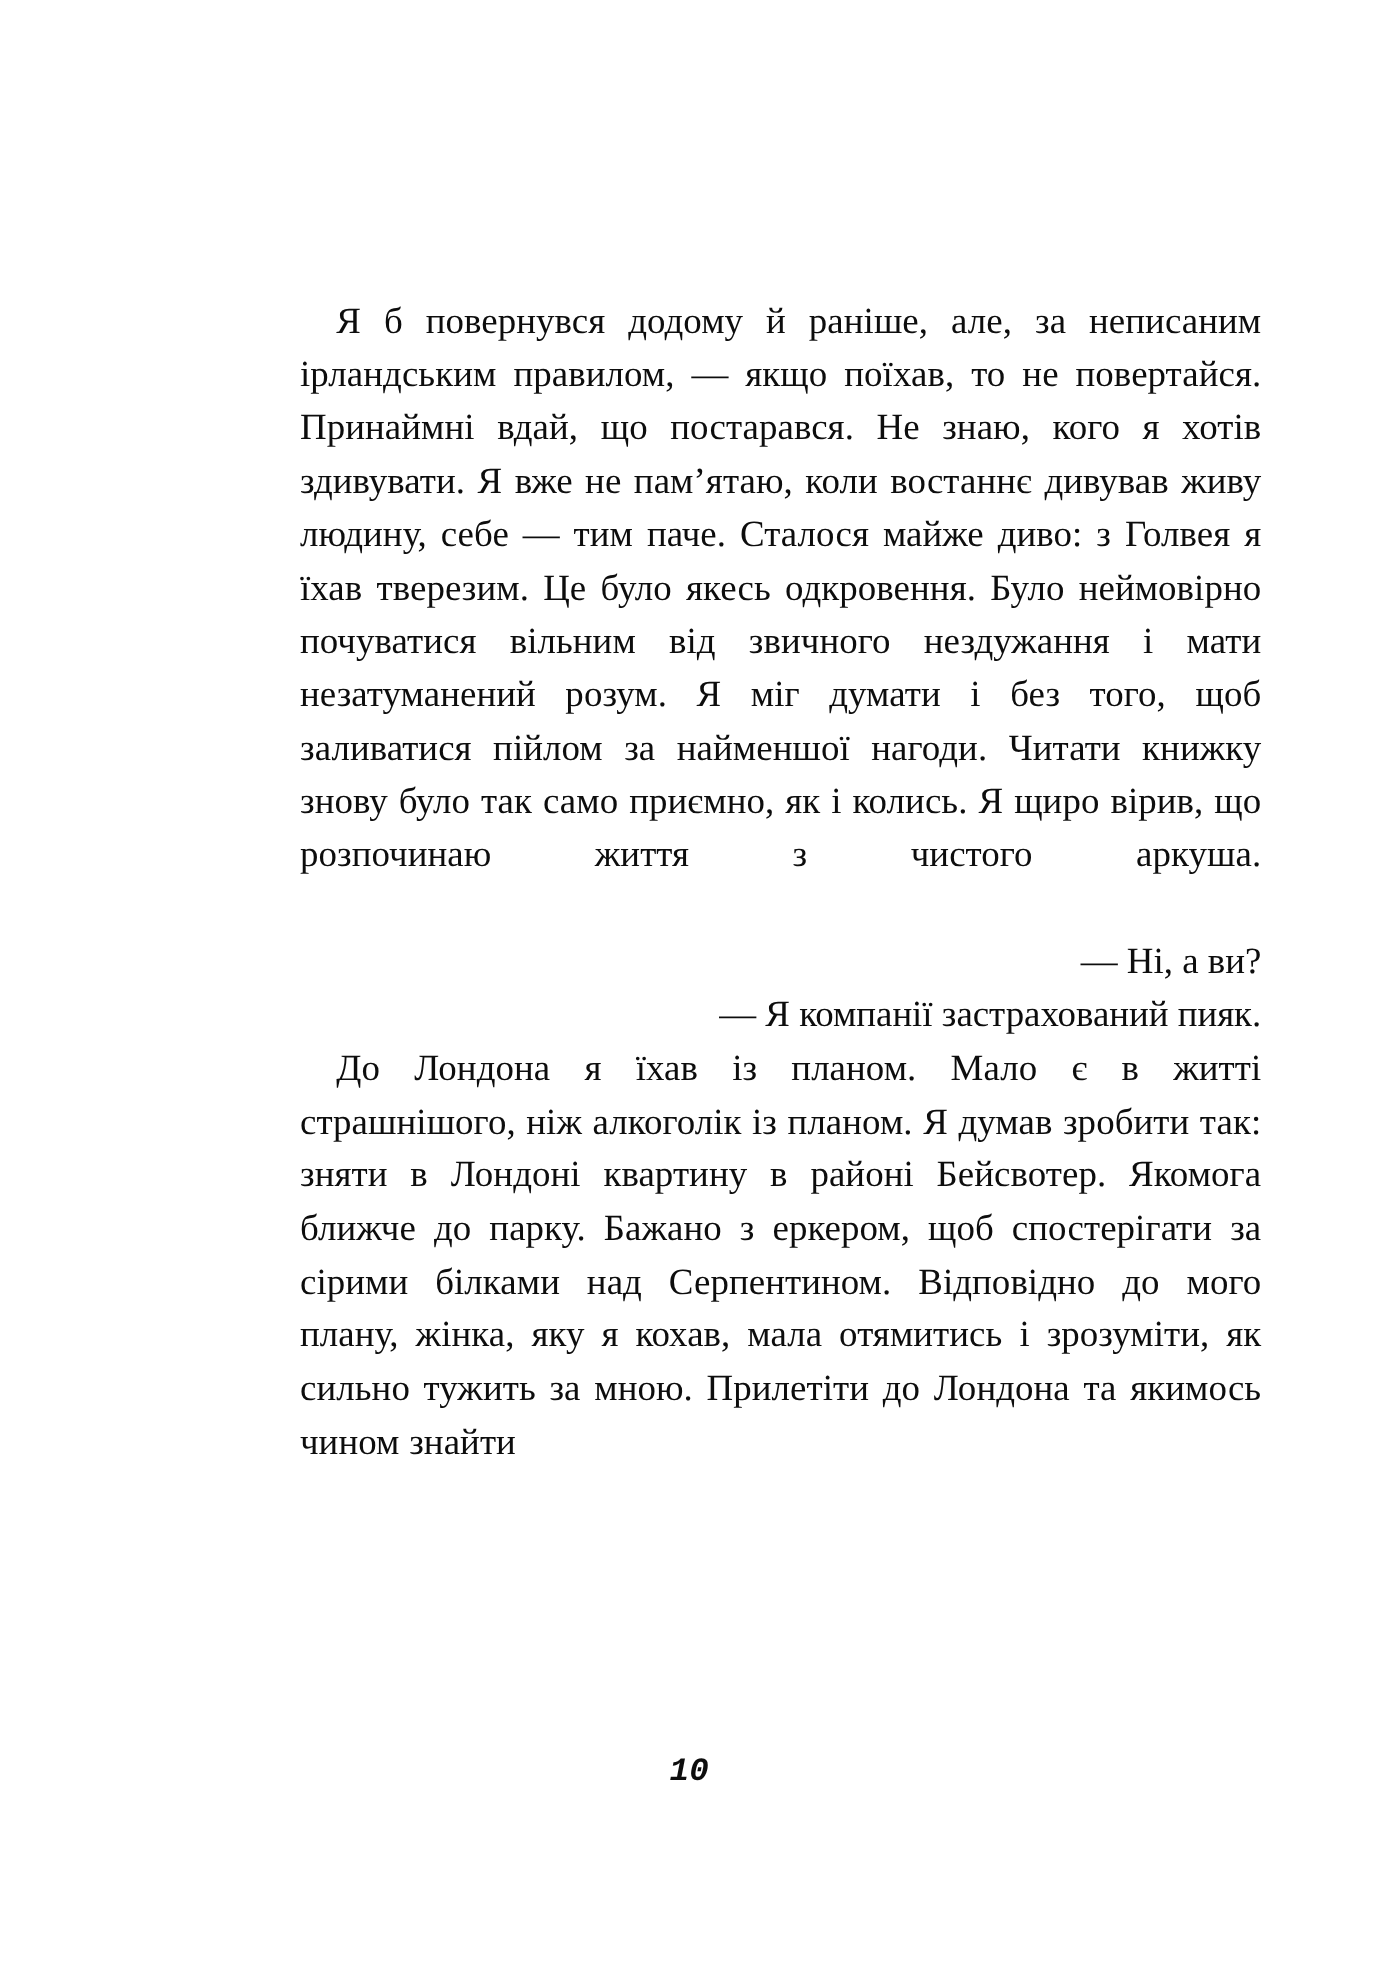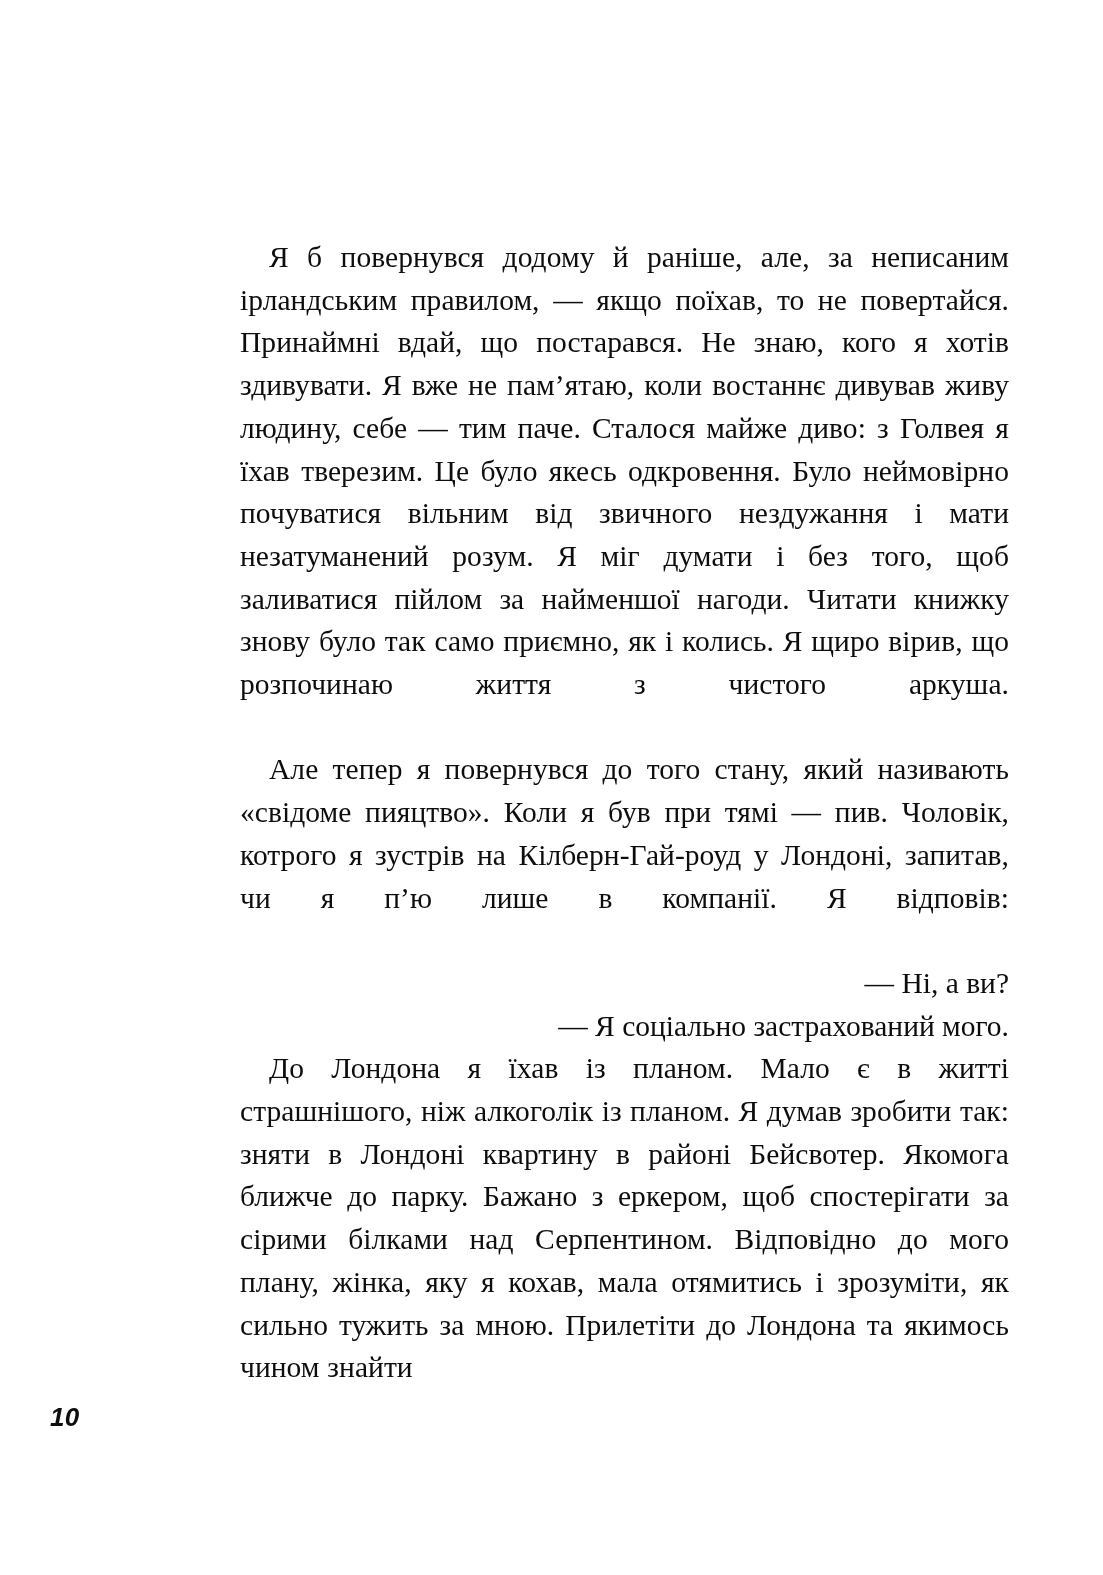--- a/index.html
+++ b/index.html
@@ -64,43 +64,42 @@
     text-indent: 29px;
     white-space: nowrap;
   }
 
   
   .folio {
     position: absolute;
     left: 0;
     right: 0;
     top: 1402px;
-    text-align: left;
-    font-family: Liberation Sans, sans-serif;
+    text-align: center;
+    font-family: Liberation Mono, monospace;
     font-size: 26px;
     font-weight: bold;
     font-style: italic;
     letter-spacing: 0.01em;
     color: #0d0d0d;
   }
 </style>
 </head>
 <body>
 
 <div class="page">
 
   <div class="text-column">
 
     <p class="para">Я б повернувся додому й раніше, але, за неписаним ірландським правилом, — якщо поїхав, то не повертайся. Принаймні вдай, що постарався. Не знаю, кого я хотів здивувати. Я вже не пам’ятаю, коли востаннє дивував живу людину, себе — тим паче. Сталося майже диво: з Голвея я їхав тверезим. Це було якесь одкровення. Було неймовірно почуватися вільним від звичного нездужання і мати незатуманений розум. Я міг думати і без того, щоб заливатися пійлом за найменшої нагоди. Читати книжку знову було так само приємно, як і колись. Я щиро вірив, що розпочинаю життя з чистого аркуша.</p>
 
-    <p class="para">Але тепер я повернувся до того стану, який називають «свідоме пияцтво». Коли я був при тямі — пив. Чоловік, котрого я зустрів на Кілберн-Гай-роуд у Лондоні, запитав, чи я п’ю лише в компанії. Я відповів:</p>
 
     <p class="dialogue">— Ні, а ви?</p>
 
-    <p class="dialogue">— Я соціально застрахований мого.</p>
+    <p class="dialogue">— Я компанії застрахований пияк.</p>
 
     <p class="para run-on">До Лондона я їхав із планом. Мало є в житті страшнішого, ніж алкоголік із планом. Я думав зробити так: зняти в Лондоні квартину в районі Бейсвотер. Якомога ближче до парку. Бажано з еркером, щоб спостерігати за сірими білками над Серпентином. Відповідно до мого плану, жінка, яку я кохав, мала отямитись і зрозуміти, як сильно тужить за мною. Прилетіти до Лондона та якимось чином знайти</p>
 
   </div>
 
   <div class="folio">10</div>
 
 </div>
 
 </body></html>

